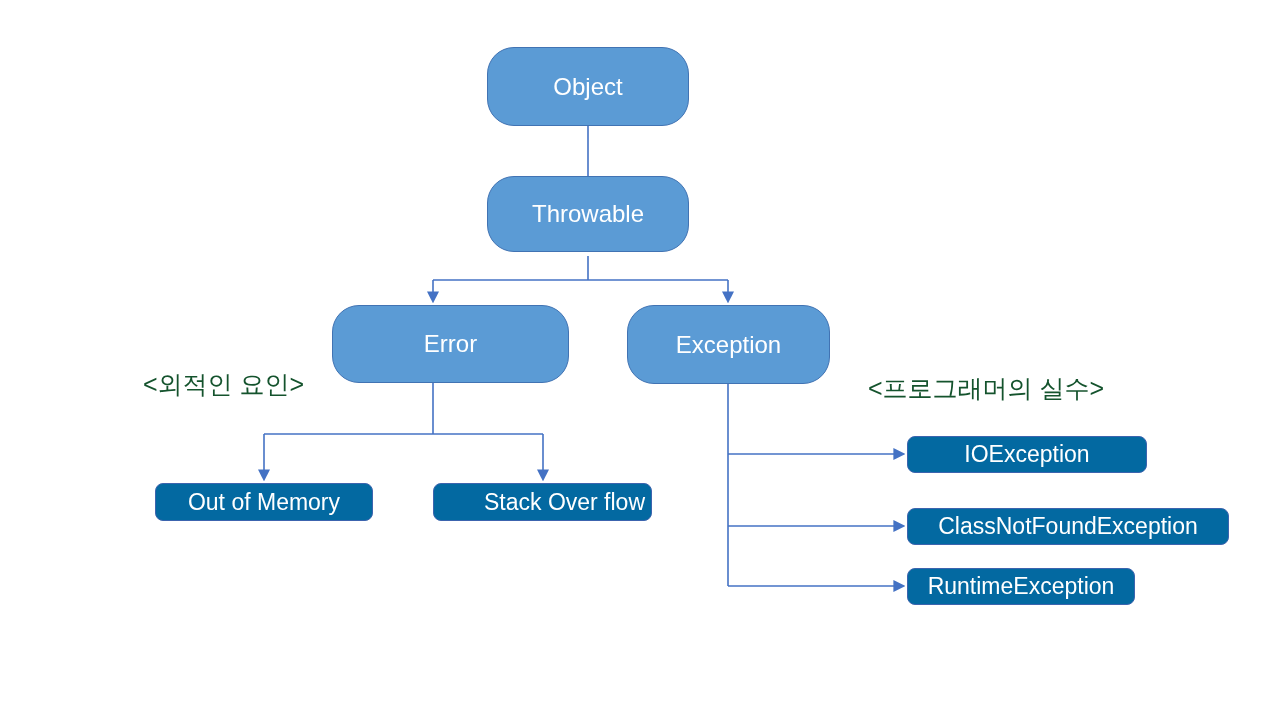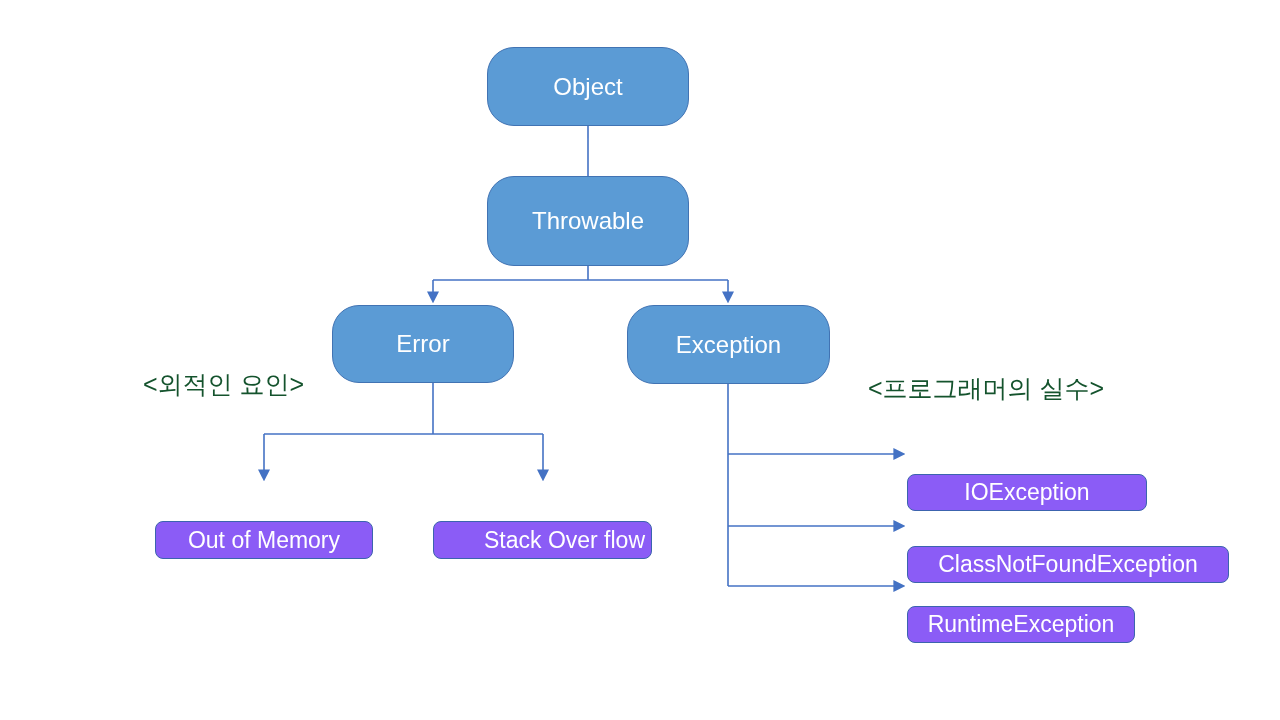--- a/index.html
+++ b/index.html
@@ -32,36 +32,35 @@
     text-align: center;
     box-sizing: border-box;
   }
   .node.parent {
     background: #5B9BD5;
     border: 1.5px solid #4173B3;
     border-radius: 27px;
     font-size: 24px;
   }
   .node.child {
-    background: #8b5cf6;
+    background: #0369a1;
     border: 1.5px solid #3C64AE;
     border-radius: 8px;
     font-size: 23px;
-    margin-top: 38px;
   }
   .annotation {
     position: absolute;
     color: #14532d;
     font-size: 25px;
     white-space: nowrap;
   }
   
   #n-object     { left: 487px; top: 47px;  width: 202px; height: 79px; }
-  #n-throwable  { left: 487px; top: 176px; width: 202px; height: 90px; }
-  #n-error      { left: 332px; top: 305px; width: 182px; height: 78px; }
+  #n-throwable  { left: 487px; top: 176px; width: 202px; height: 76px; }
+  #n-error      { left: 332px; top: 305px; width: 237px; height: 78px; }
   #n-exception  { left: 627px; top: 305px; width: 203px; height: 79px; }
   #n-oom        { left: 155px; top: 483px; width: 218px; height: 38px; }
   #n-sof        { left: 433px; top: 483px; width: 219px; height: 38px; padding-left: 44px; }
   #n-ioe        { left: 907px; top: 436px; width: 240px; height: 37px; }
   #n-cnfe       { left: 907px; top: 508px; width: 322px; height: 37px; }
   #n-rte        { left: 907px; top: 568px; width: 228px; height: 37px; }
   #ann-left     { left: 143px; top: 368px; }
   #ann-right    { left: 868px; top: 372px; }
 </style>
 </head>

